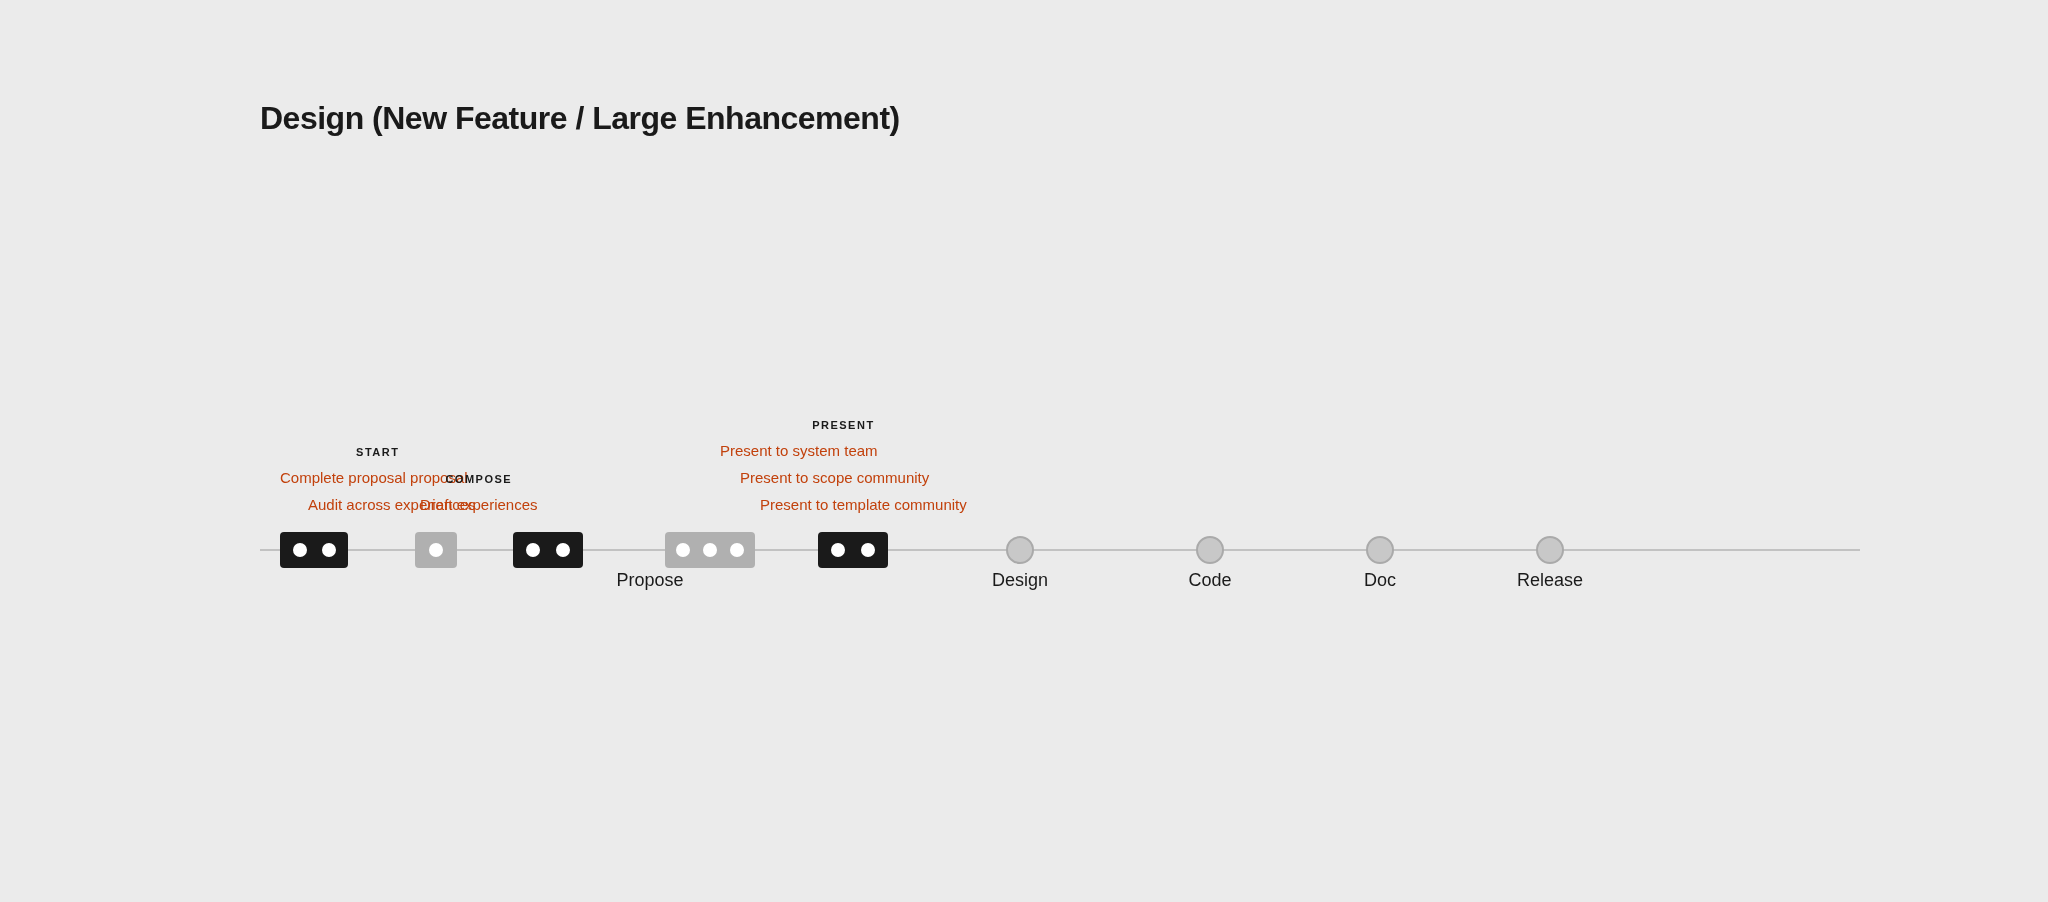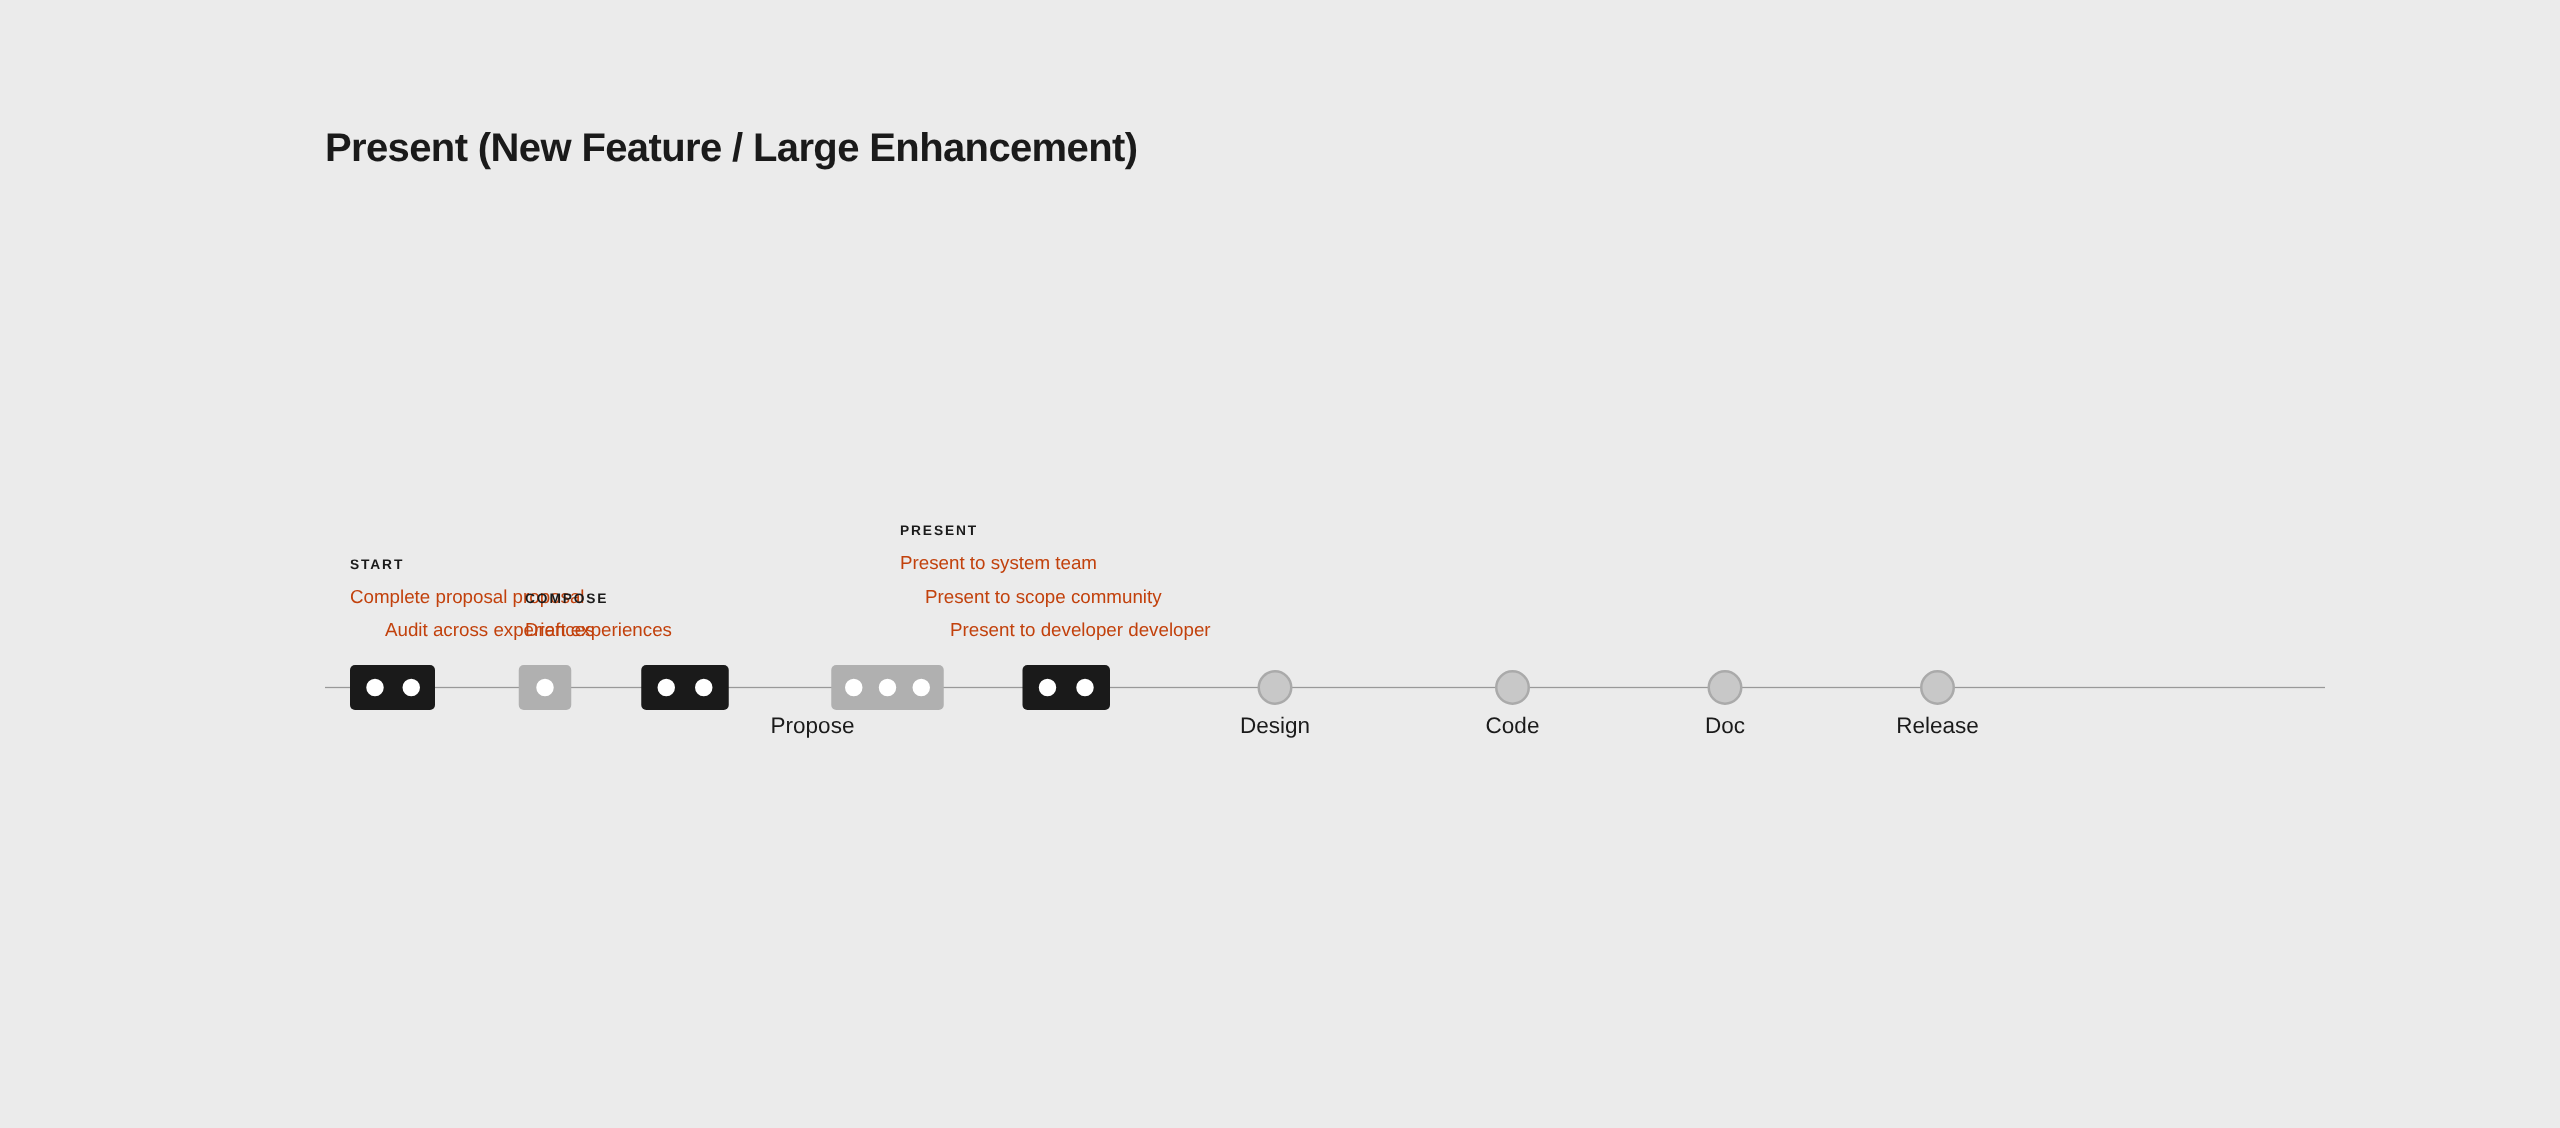--- a/index.html
+++ b/index.html
@@ -49,20 +49,21 @@
       bottom: 0;
     }
 
     .phase-label {
       font-size: 11px;
       font-weight: 700;
       letter-spacing: 1.5px;
       color: #1a1a1a;
       text-transform: uppercase;
       margin-bottom: 6px;
+      text-align: center;
     }
 
     .phase-task {
       font-size: 15px;
       color: #c2410c;
       line-height: 1.8;
       white-space: nowrap;
     }
 
     
@@ -138,21 +139,21 @@
       color: #1a1a1a;
       transform: translateX(-50%);
       white-space: nowrap;
     }
   </style>
 </head>
 <body>
 
 <div class="page-container">
 
-  <h1 class="title">Present (New Feature / Large Enhancement)</h1>
+  <h1 class="title">Design (New Feature / Large Enhancement)</h1>
 
   <div class="timeline-section">
 
     <div class="annotations">
 
       <div class="phase-annotation" style="left: 20px; bottom: 2px;">
         <div class="phase-label">START</div>
         <div class="phase-task">Complete proposal proposal</div>
         <div class="phase-task" style="padding-left: 28px;">Audit across experiences</div>
       </div>
@@ -160,21 +161,21 @@
       <div class="phase-annotation" style="left: 160px; bottom: 2px;">
         <div class="phase-label">COMPOSE</div>
         <div class="phase-task">Draft experiences</div>
       </div>
 
 
       <div class="phase-annotation" style="left: 460px; bottom: 2px;">
         <div class="phase-label">PRESENT</div>
         <div class="phase-task">Present to system team</div>
         <div class="phase-task" style="padding-left: 20px;">Present to scope community</div>
-        <div class="phase-task" style="padding-left: 40px;">Present to developer developer</div>
+        <div class="phase-task" style="padding-left: 40px;">Present to template community</div>
       </div>
 
 
     </div>
 
     <div class="timeline-bar">
 
       <div class="h-line"></div>
 
       <div class="phase-block" style="left: 20px; width: 68px;">

